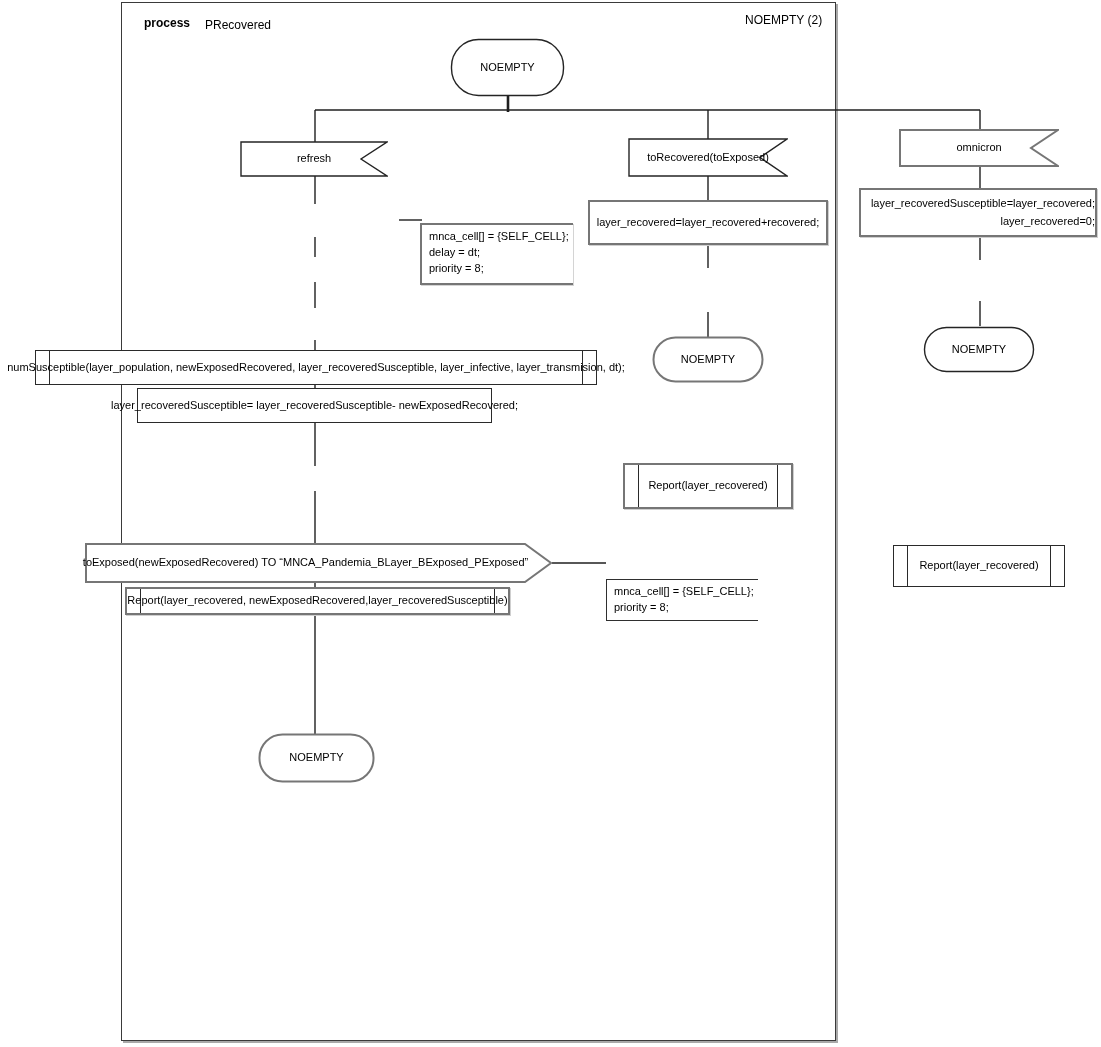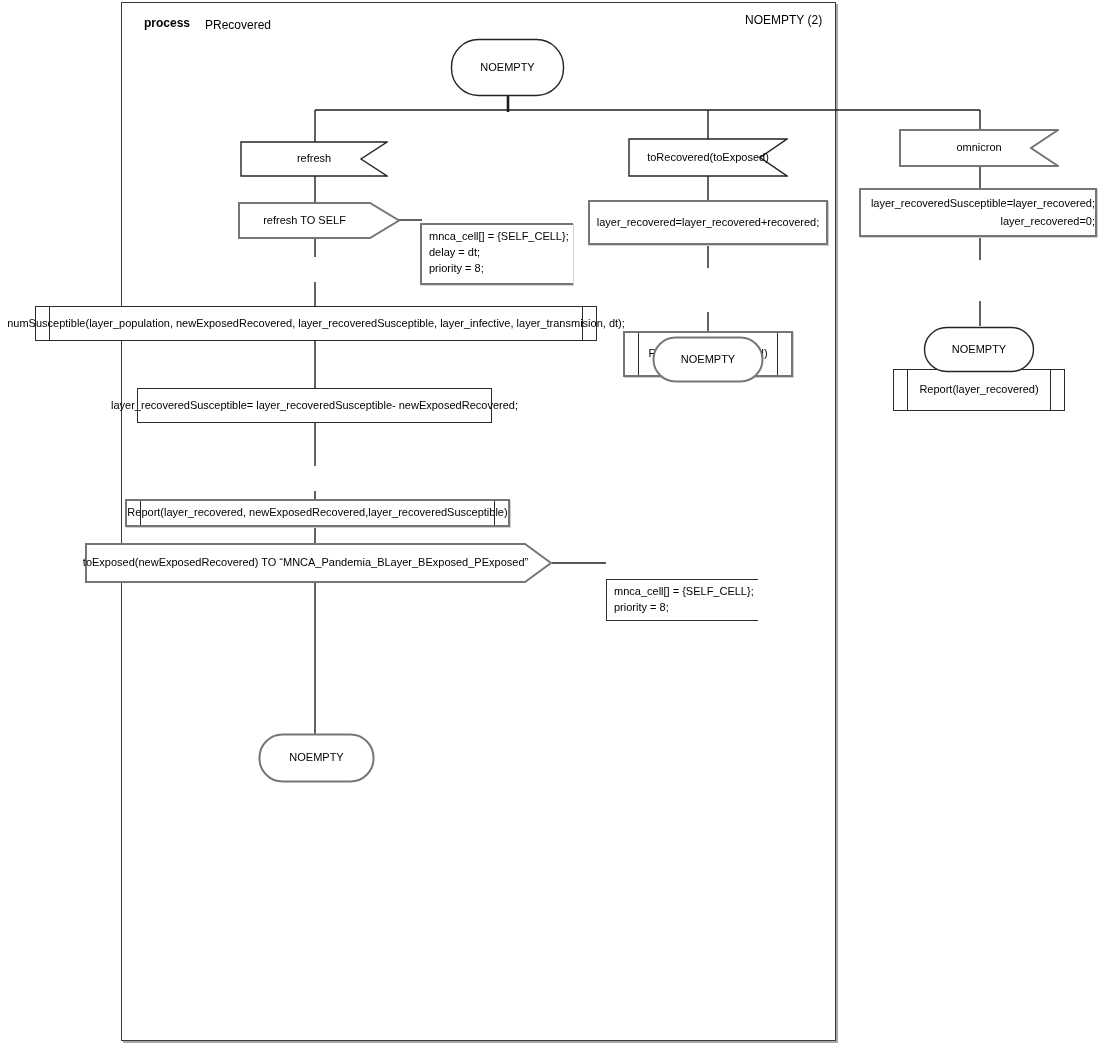--- a/index.html
+++ b/index.html
@@ -14,21 +14,21 @@
   .node{position:absolute;z-index:2;display:flex;align-items:center;justify-content:center;
         font-size:11px;line-height:1.25;white-space:nowrap;background:#fff;}
   .nodef{position:absolute;z-index:2;font-size:11px;white-space:nowrap;margin-top:34px;}
   .shape{position:absolute;left:0;top:0;width:100%;height:100%;display:block;}
   .shape .pdark{fill:#ffffff;stroke:#242424;stroke-width:1.4;}
   .shape .pgray{fill:#ffffff;stroke:#767676;stroke-width:2;}
   .lbl{position:relative;z-index:2;}
   .sig{background:transparent;justify-content:center;}
   .task-gray{border:2px solid #767676;box-shadow:1px 1px 0 #cfcfcf;}
   .task-dark{border:1.5px solid #2a2a2a;}
-  .proc{position:relative;}
+  .proc{position:relative;margin-top:44px;}
   .proc-dark{border:1.3px solid #2a2a2a;}
   .proc-grayouter{border:2px solid #767676;box-shadow:1px 1px 0 #cfcfcf;}
   .pl14::before{content:"";position:absolute;top:0;bottom:0;left:13px;border-left:1.3px solid #2a2a2a;}
   .pl14::after{content:"";position:absolute;top:0;bottom:0;right:13px;border-left:1.3px solid #2a2a2a;}
   .comment{display:block;text-align:left;padding:4px 6px 2px 7px;line-height:1.45;background:#fff;}
   .comment span{display:block;}
   .c-gray{border:2px solid #767676;border-right:none;box-shadow:1px 1px 0 #d4d4d4;}
   .c-dark{border:1.5px solid #2f2f2f;border-right:none;}
   .twoline{flex-direction:column;line-height:1.55;align-items:flex-end;}
   .bold{font-weight:bold;}
@@ -73,26 +73,20 @@
     <span class="lbl">NOEMPTY</span>
   </div>
 
   <div class="node sig" style="left:240px;top:141px;width:148px;height:36px">
     <svg class="shape" viewBox="0 0 148 36" preserveAspectRatio="none">
       <polygon class="pdark" points="1,1 147,1 121,18 147,35 1,35"></polygon>
     </svg>
     <span class="lbl">refresh</span>
   </div>
 
-  <div class="node sig" style="left:238px;top:202px;width:163px;height:37px">
-    <svg class="shape" viewBox="0 0 163 37" preserveAspectRatio="none">
-      <polygon class="pgray" points="1,1 132,1 161,18.5 132,36 1,36"></polygon>
-    </svg>
-    <span class="lbl" style="padding-right:30px">refresh TO SELF</span>
-  </div>
 
   <div class="nodef comment c-gray" style="left:420px;top:189px;width:138px;height:52px">
     <span>mnca_cell[] = {SELF_CELL};</span>
     <span>delay = dt;</span>
     <span>priority = 8;</span>
   </div>
 
 
   <div class="node proc proc-dark pl14" style="left:35px;top:306px;width:560px;height:33px">
     <span class="lbl">numSusceptible(layer_population, newExposedRecovered, layer_recoveredSusceptible, layer_infective, layer_transmision, dt);</span>

